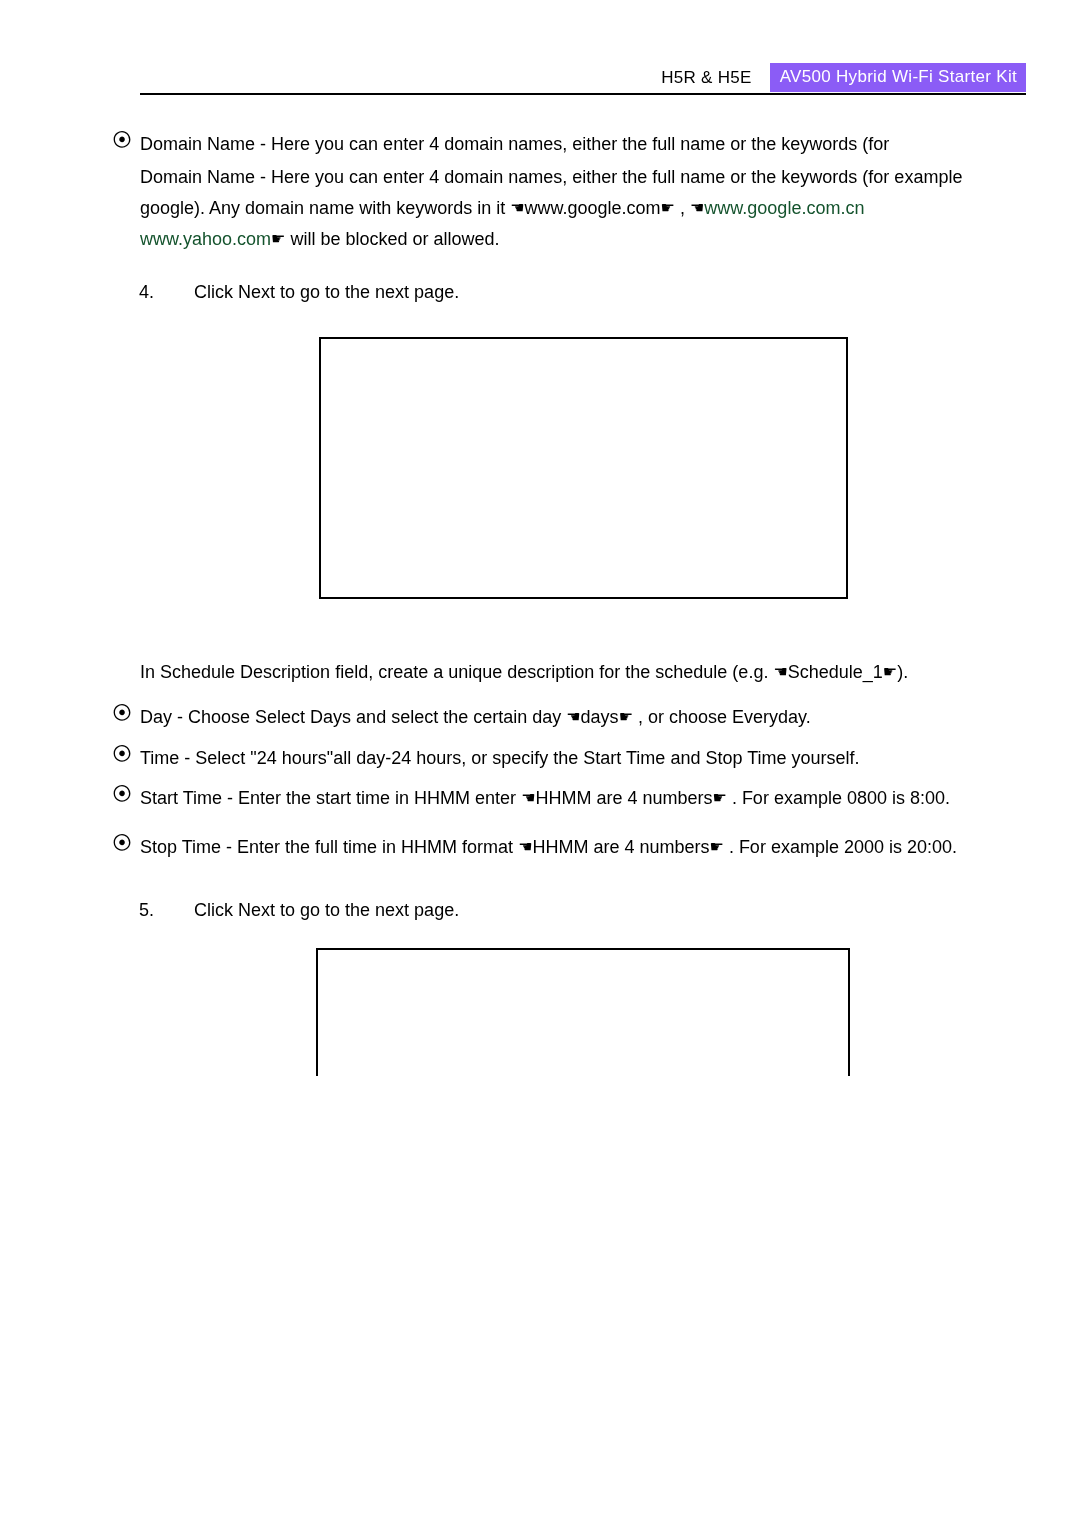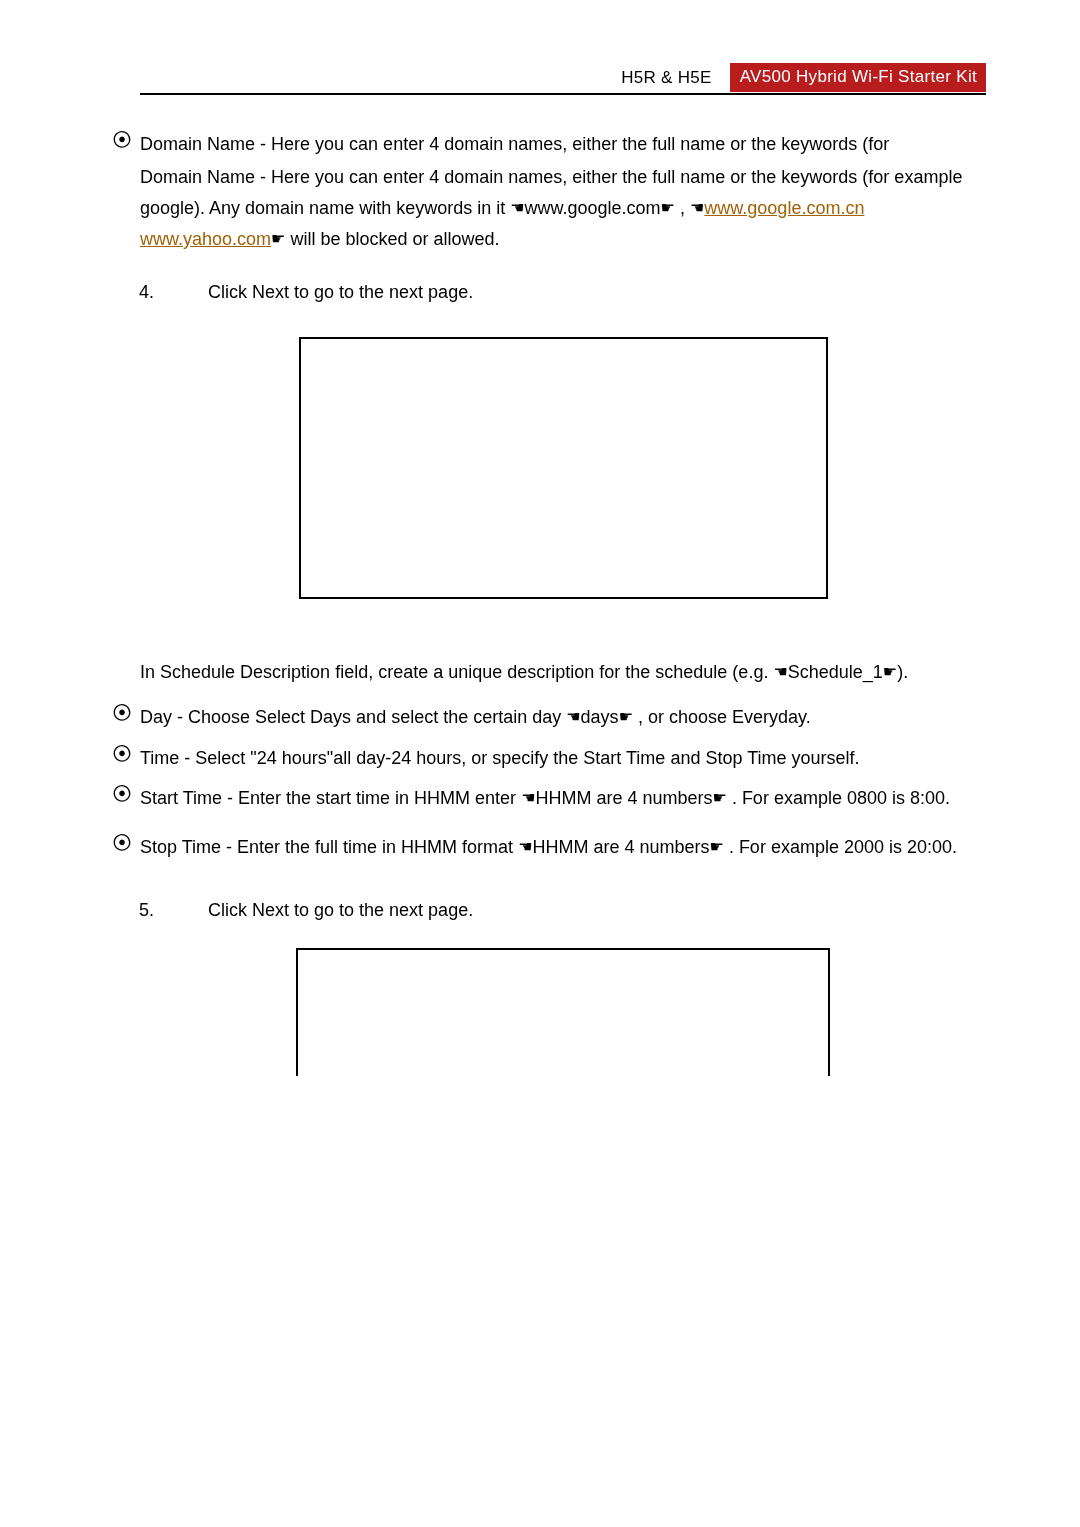--- a/index.html
+++ b/index.html
@@ -1,29 +1,29 @@
 <!DOCTYPE html>
 <html><head>
 <meta charset="utf-8">
 <style>
 html,body{margin:0;padding:0;background:#fff;font-family:Arial,Helvetica,sans-serif;color:#000}
-.page{width:1080px;height:1076px;position:relative;box-sizing:border-box;padding:63px 94px 0 140px}
+.page{width:1080px;height:1076px;position:relative;box-sizing:border-box;padding:63px 54px 0 140px}
 .hdr{border-bottom:2px solid #000;display:flex;justify-content:flex-end;align-items:flex-end;gap:18px;padding-bottom:1px}
 .hdr-left{font-size:17px;letter-spacing:.3px;color:#000;padding-bottom:4px}
-.hdr-right{font-size:17px;letter-spacing:.3px;color:#fff;background:#b91c1c;padding:4px 9px 5px 10px}
+.hdr-right{font-size:17px;letter-spacing:.3px;color:#fff;background:#8b5cf6;padding:4px 9px 5px 10px}
 .content{position:relative}
 .bullet{position:absolute;left:-28px;top:0;font-size:20px;line-height:22px}
 .blk{position:relative;margin-top:34px;font-size:18px;line-height:31px}
 .blk2{position:relative;margin-top:2px;font-size:18px;line-height:31px}
 .bold{font-weight:normal}
-.link{color:#a16207;text-decoration:underline}
+.link{color:#14532d;}
 .hand-l,.hand-r{font-size:16px;display:inline-block;transform:translateY(-1px)}
 .step{position:relative;margin-top:12px;font-size:18px;line-height:30px}
 .stepnum{position:absolute;left:-1px;top:0}
-.stepbody{margin-left:68px}
+.stepbody{margin-left:54px}
 .imgbox1{margin:30px auto 0;border:2px solid #000;width:525px;height:258px}
 .para{position:relative;margin-top:58px;font-size:18px;line-height:30px}
 .li{position:relative;margin-top:10px;font-size:18px;line-height:30px}
 .li .bullet{left:-28px}
 .imgbox2{margin:23px auto 0;border:2px solid #000;width:530px;height:170px}
 </style>
 </head>
 <body>
 <div class="page">
 <div class="hdr">

